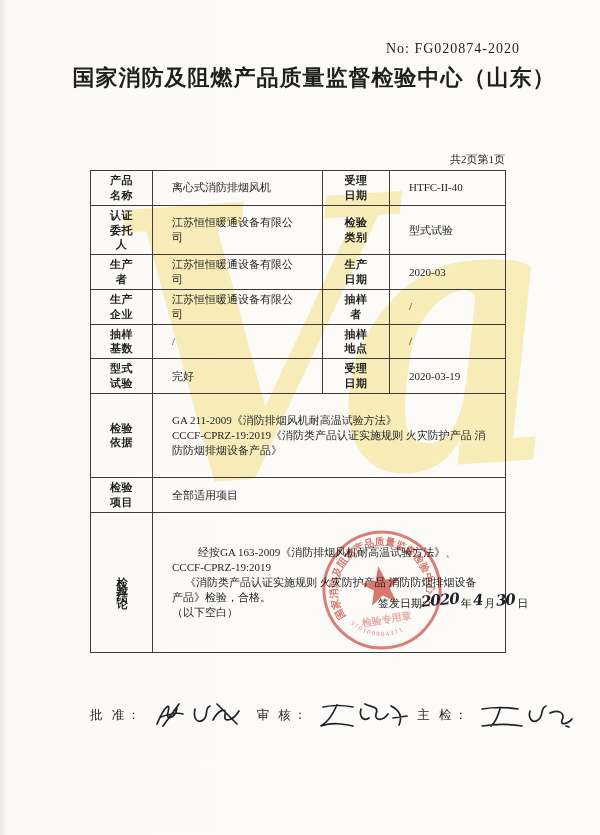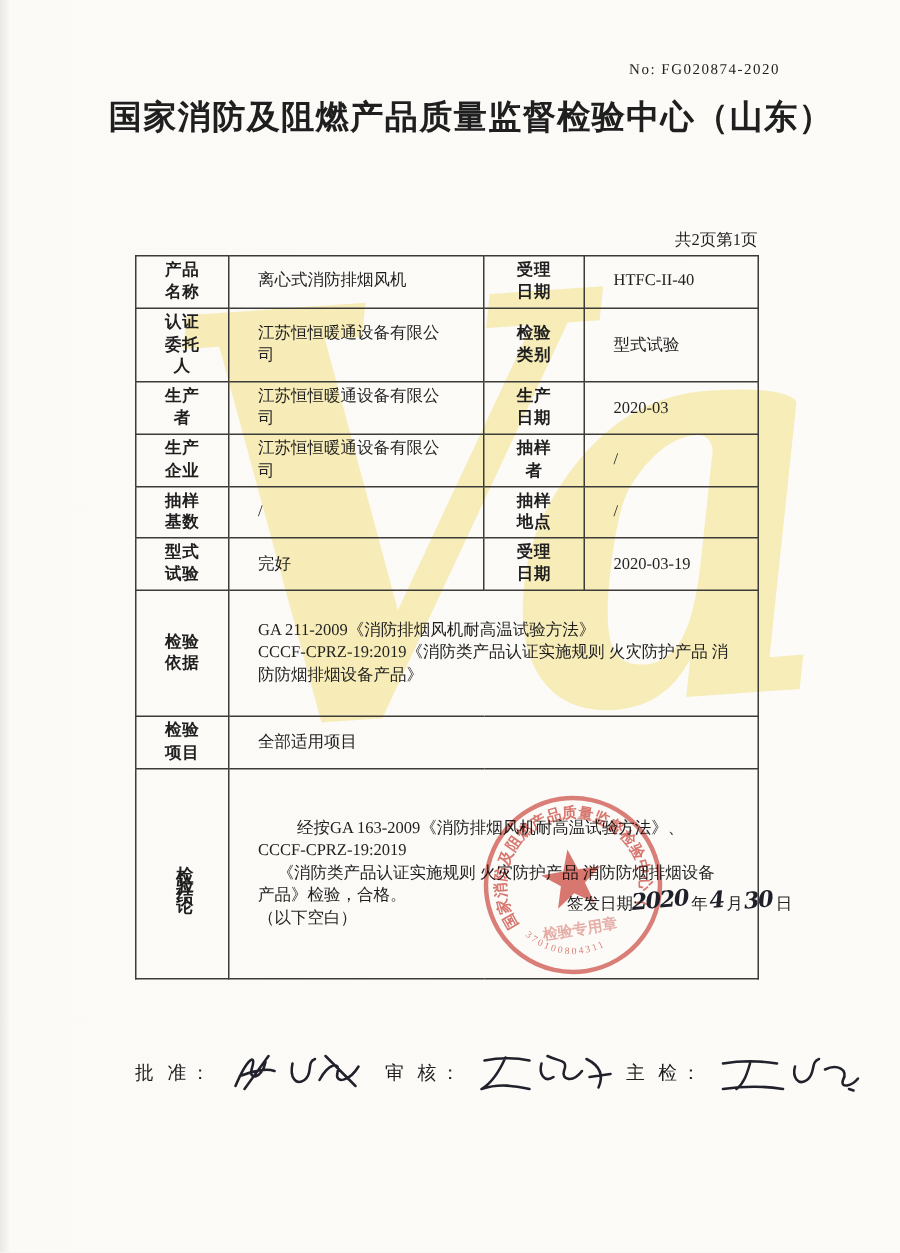--- a/index.html
+++ b/index.html
@@ -22,21 +22,21 @@
     font-family:"DejaVu Serif",serif;
     color:rgba(243,221,116,0.48);
     transform:rotate(-4deg) scaleX(0.92);
     transform-origin:left top;
     line-height:1.2; letter-spacing:-18px;
     pointer-events:none; user-select:none;
   }
   
   .report-no {
     position:absolute; top:41px; left:90px; width:430px;
-    text-align:right; font-size:10px; letter-spacing:1px; z-index:2;
+    text-align:right; font-size:14px; letter-spacing:1px; z-index:2;
     font-family:"Liberation Serif","DejaVu Serif",serif;
   }
   .org-name {
     position:absolute; top:63px; left:0; width:600px; z-index:2;
     text-align:center; text-indent:28px;
     font-size:22px; font-weight:700; letter-spacing:1px;
   }
   .report-title {
     position:absolute; top:105px; left:0; width:600px; z-index:2;
     text-align:center; text-indent:70px;

